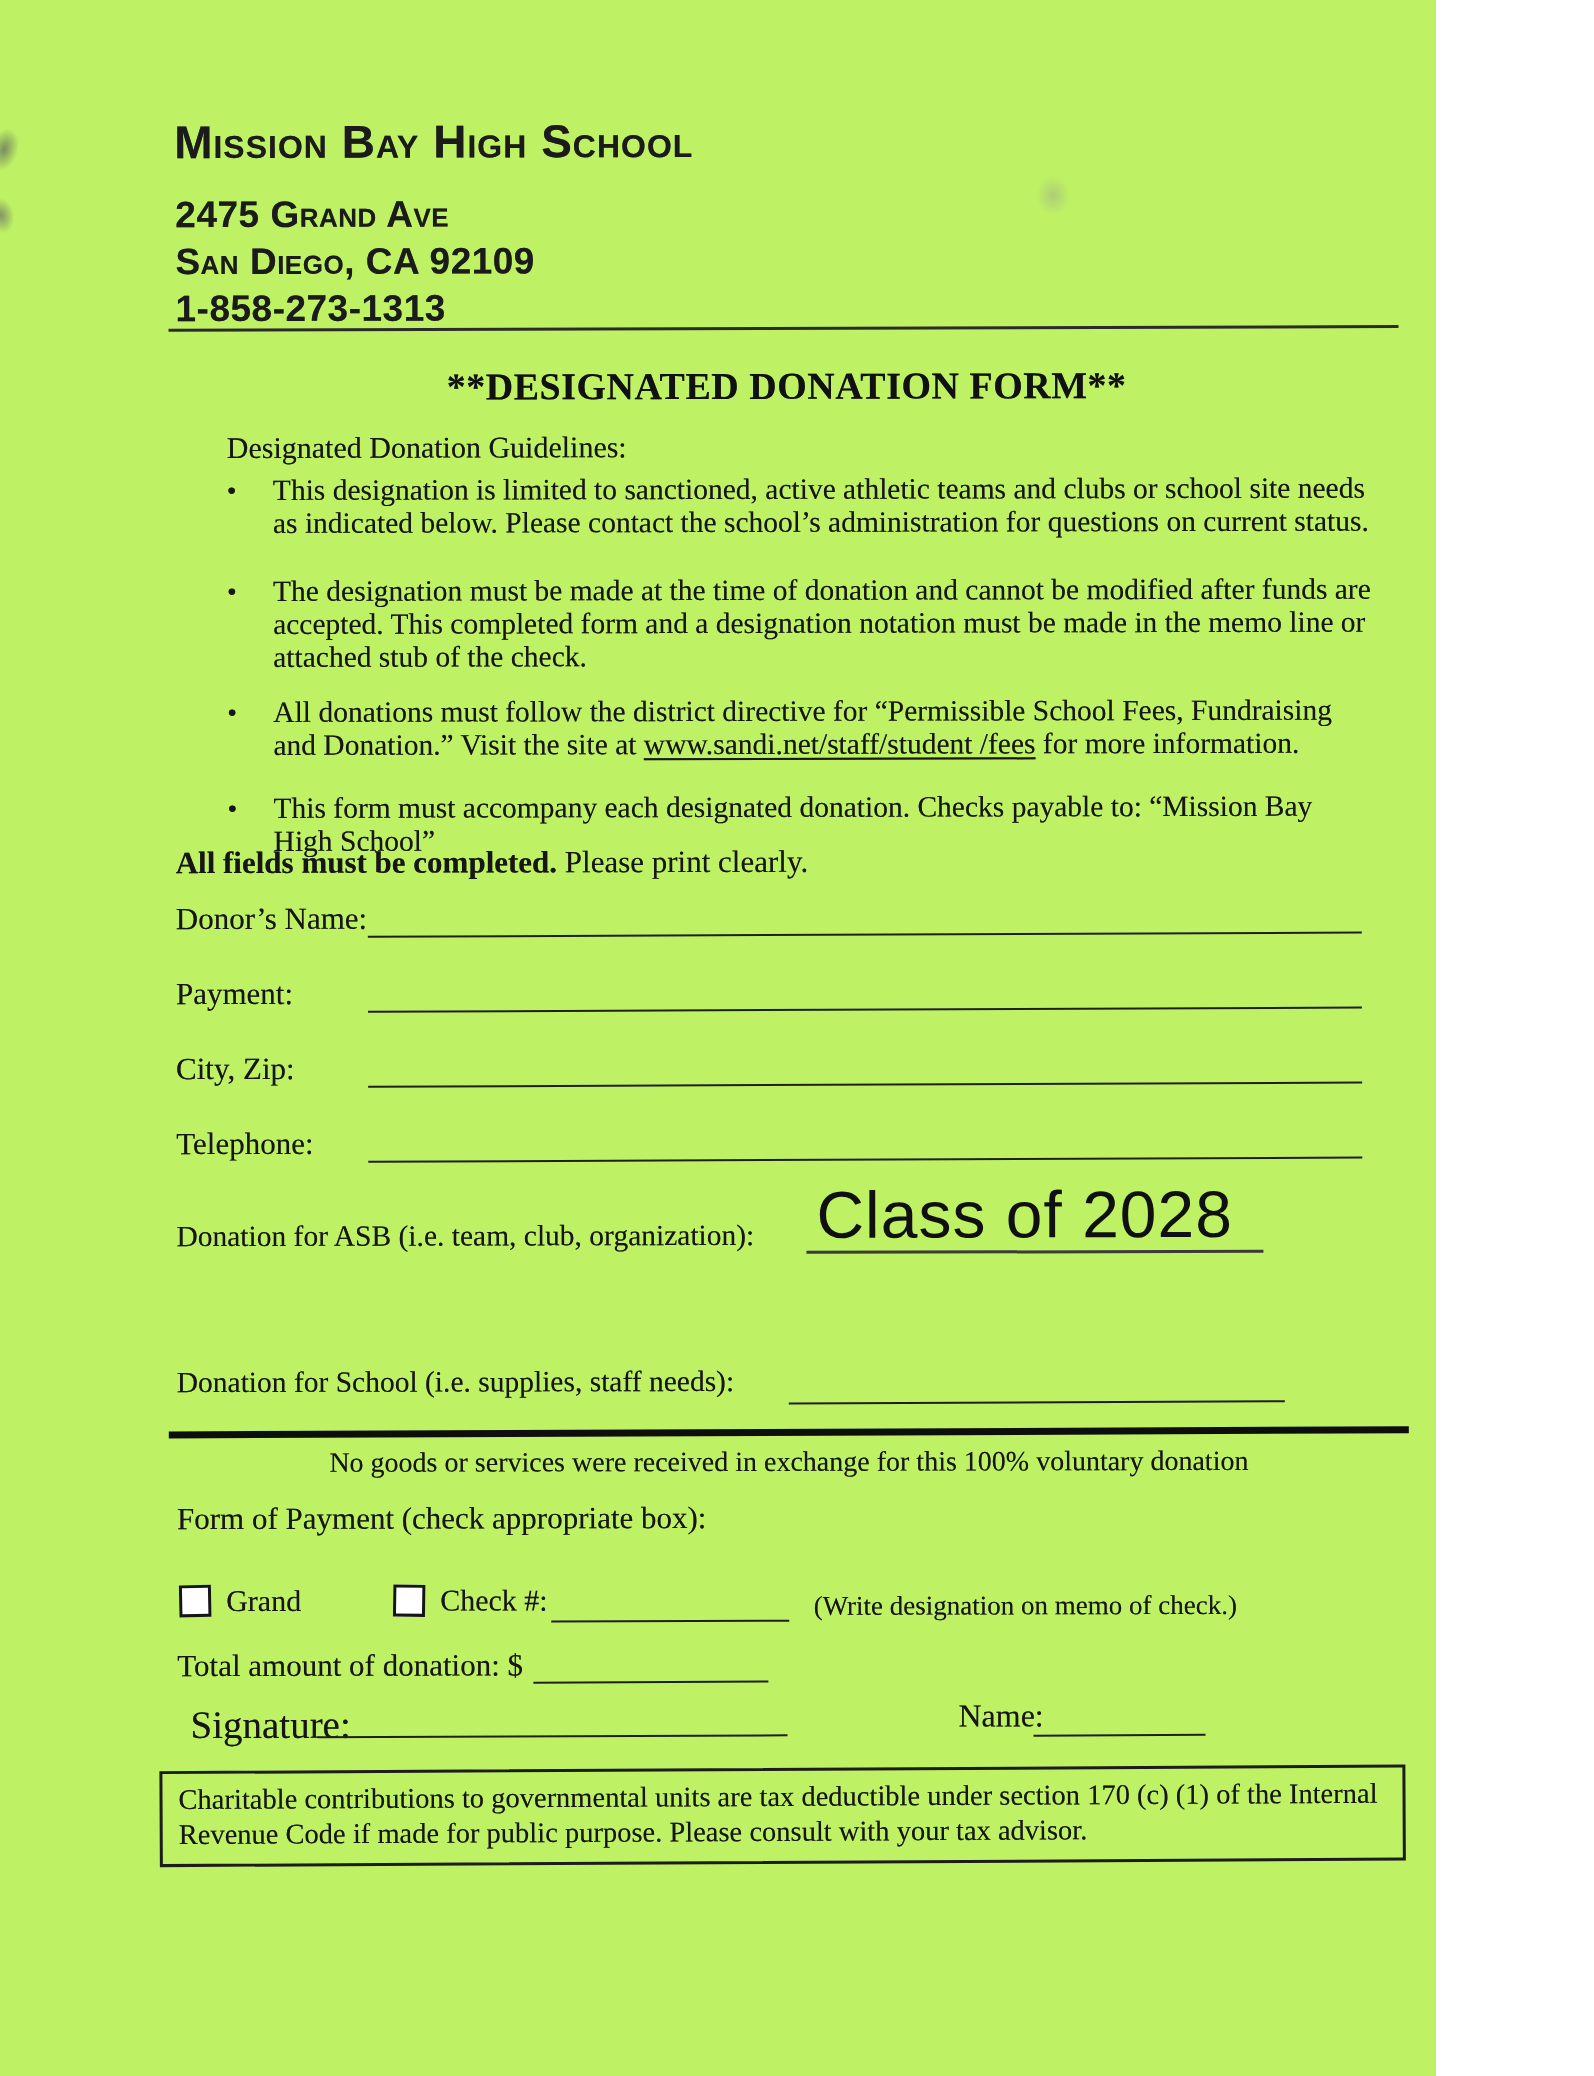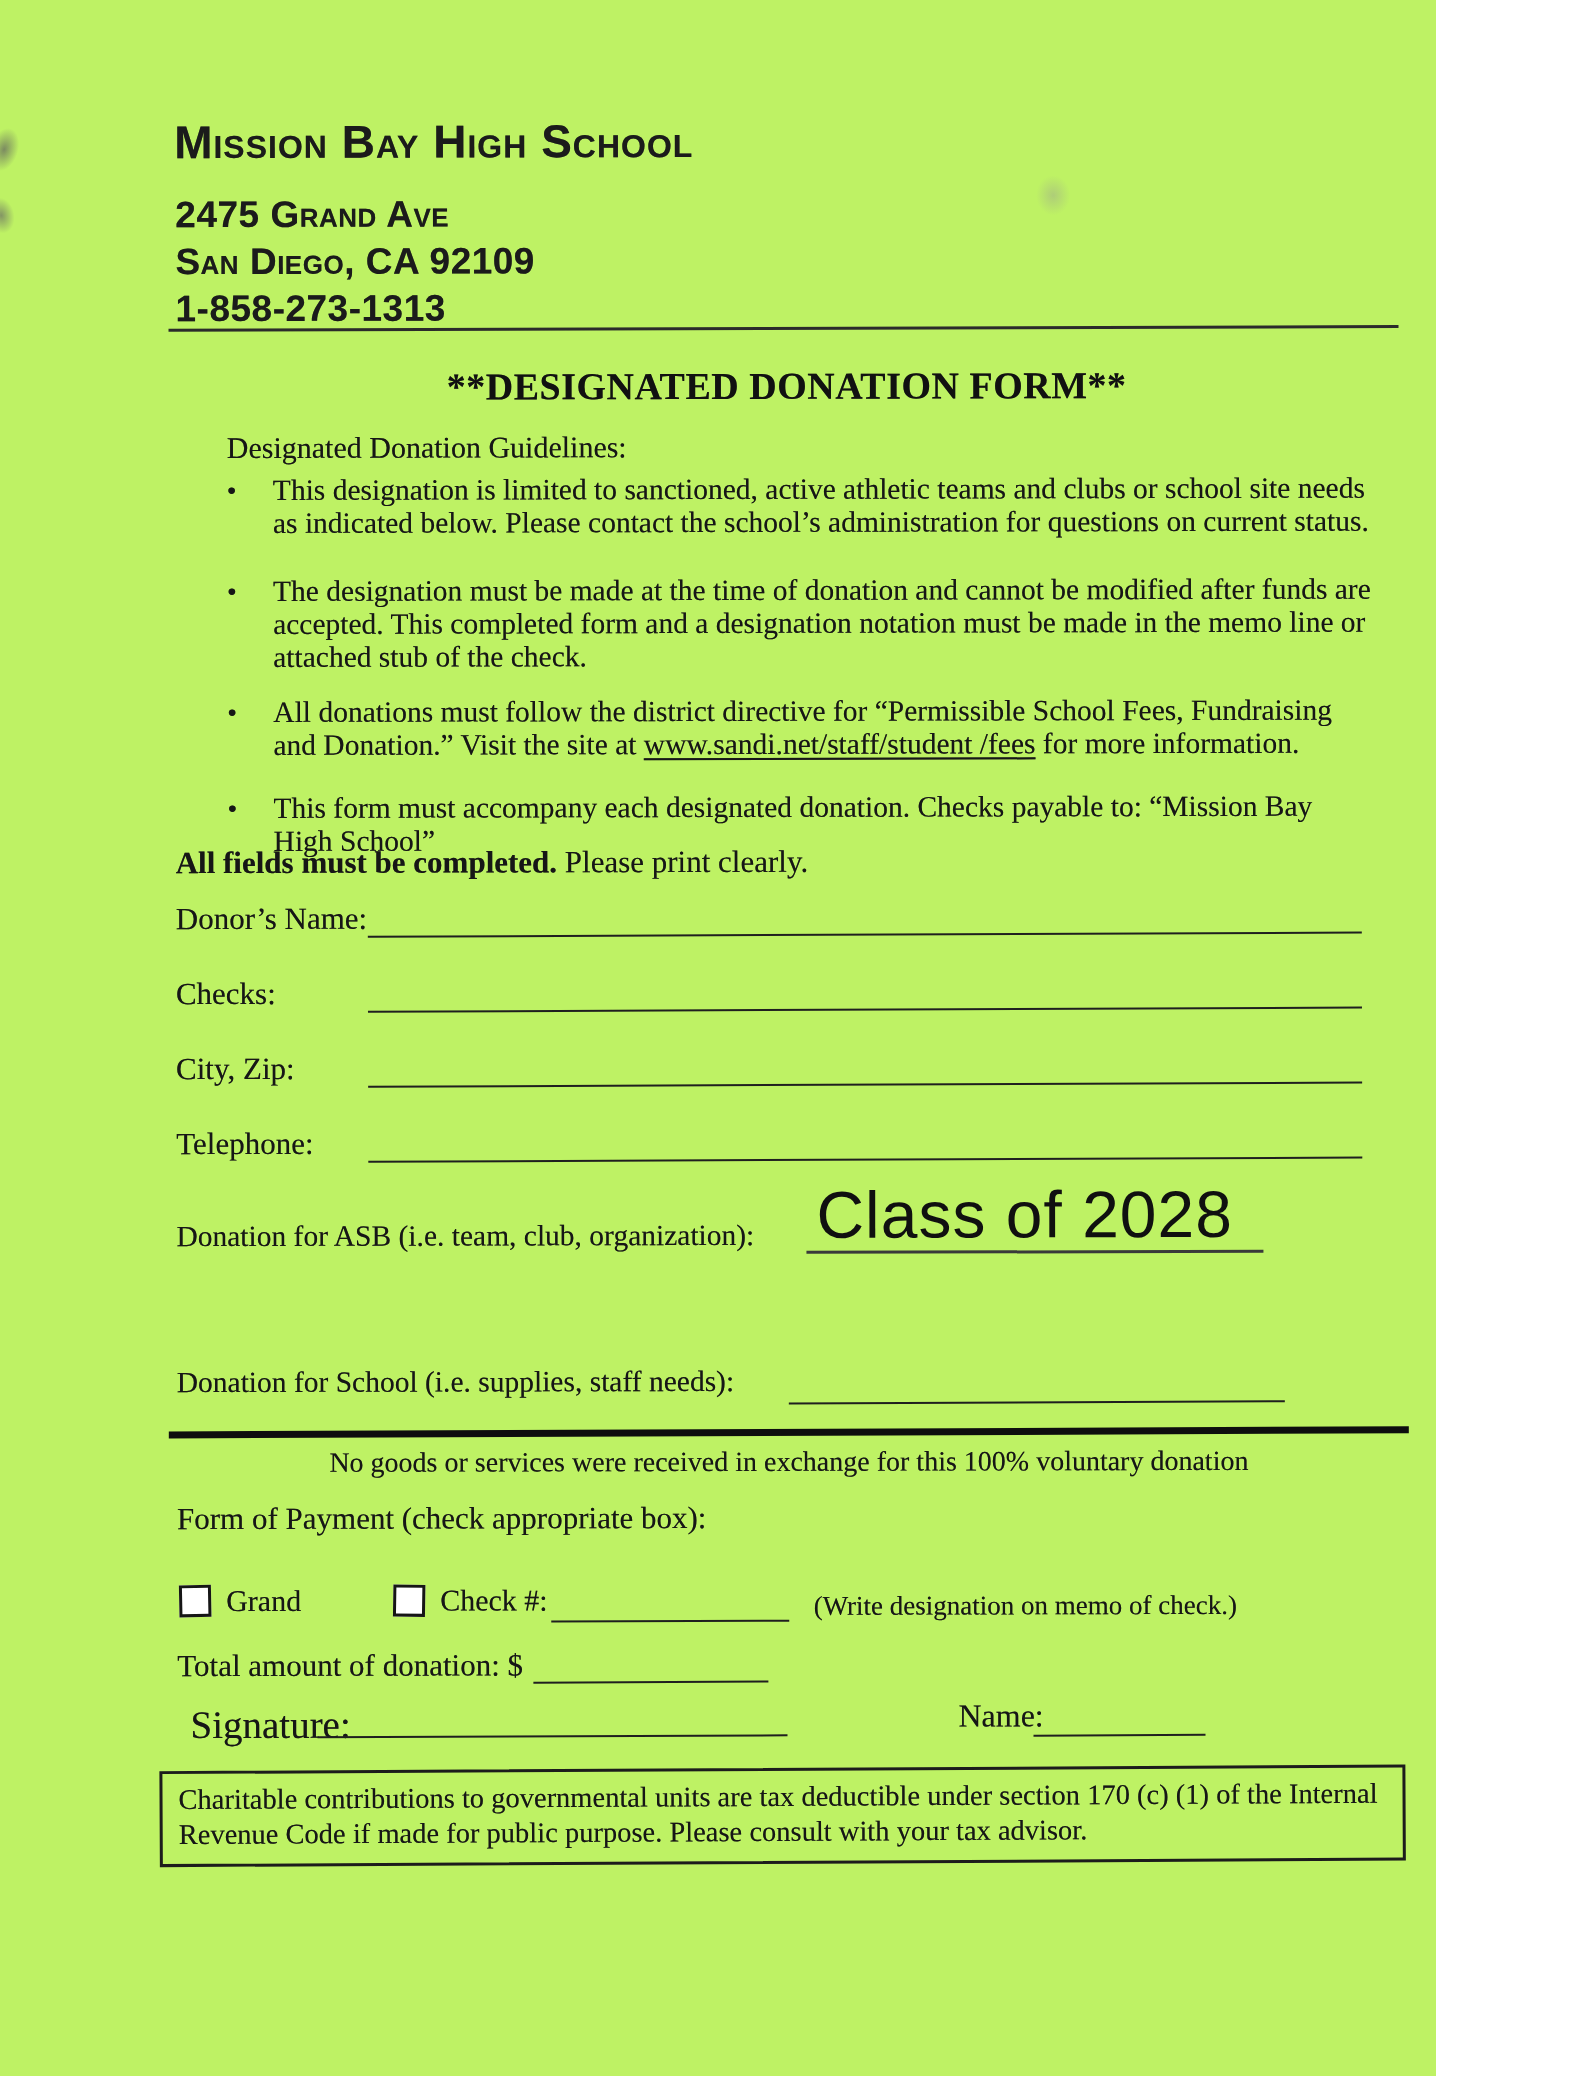--- a/index.html
+++ b/index.html
@@ -145,21 +145,21 @@
 
     <div class="intro ink">
       <span class="b">All fields must be completed.</span><span> Please print clearly.</span>
     </div>
 
     <div class="frow r1">
       <span class="flabel ink">Donor’s Name:</span>
       <div class="wline"></div>
     </div>
     <div class="frow r2">
-      <span class="flabel ink">Checks:</span>
+      <span class="flabel ink">Payment:</span>
       <div class="wline"></div>
     </div>
     <div class="frow r3">
       <span class="flabel ink">City, Zip:</span>
       <div class="wline"></div>
     </div>
     <div class="frow r4">
       <span class="flabel ink">Telephone:</span>
       <div class="wline"></div>
     </div>

